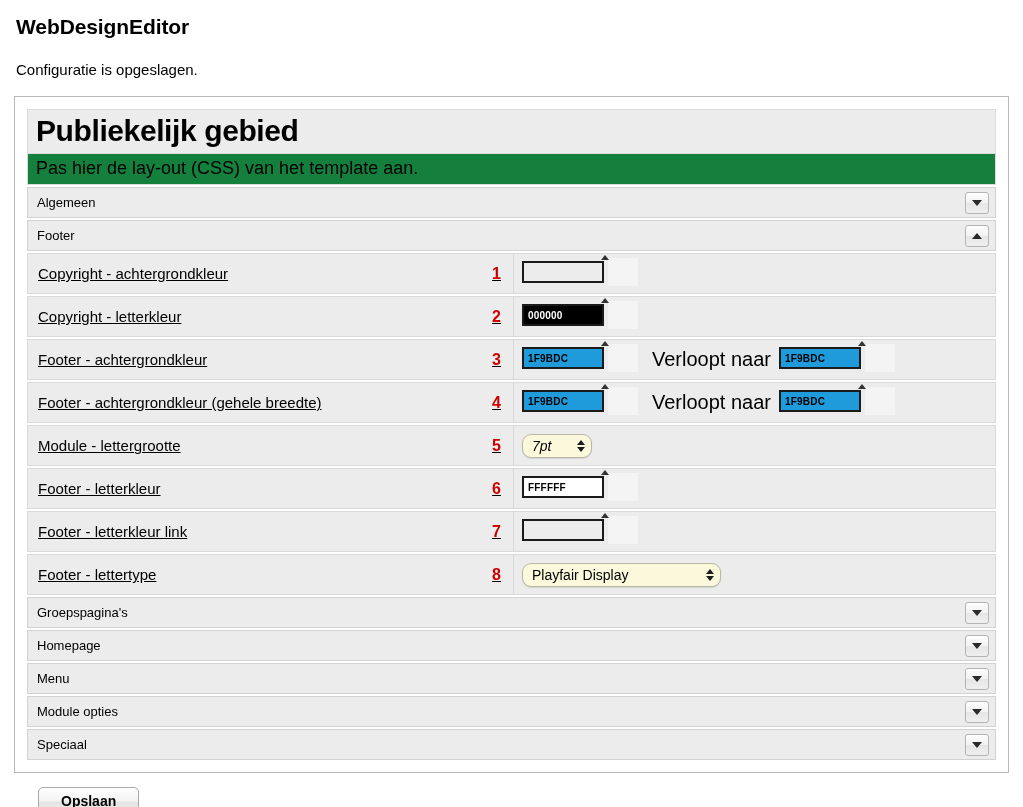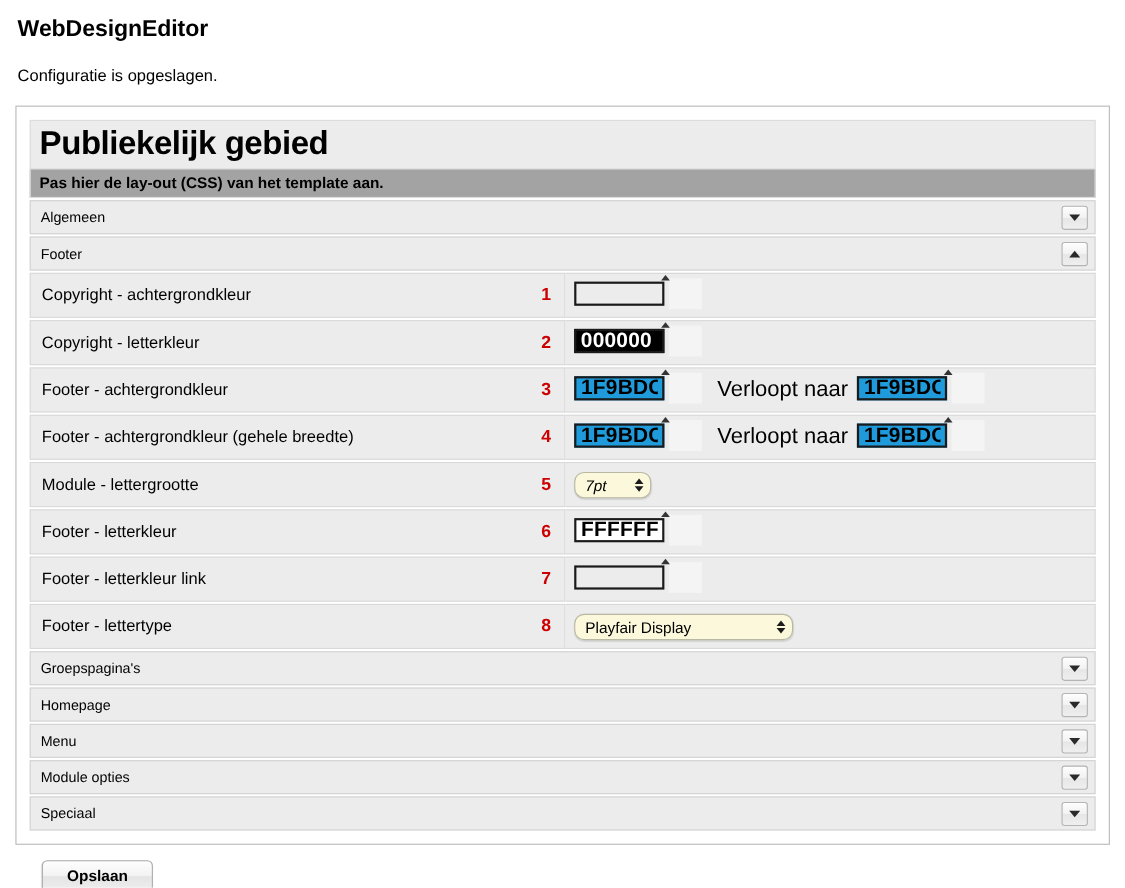--- a/index.html
+++ b/index.html
@@ -47,26 +47,25 @@
     background: #ececec;
     border: 1px solid #dcdcdc;
     font-size: 30px;
     font-weight: bold;
     padding: 4px 8px 6px 8px;
     line-height: 1.1;
     letter-spacing: -0.4px;
   }
 
   .panel-subtitle {
-    background: #a3a3a3;
+    background: #15803d;
     border: 1px solid #dcdcdc;
     border-top: none;
-    font-size: 14px;
+    font-size: 18px;
     padding: 4px 8px 5px 8px;
-    font-weight: bold;
   }
 
   
   .section-head {
     background: #ececec;
     border: 1px solid #d2d2d2;
     margin-top: 2px;
     height: 31px;
     display: flex;
     align-items: center;
@@ -118,20 +117,21 @@
     background: #ececec;
     border: 1px solid #d9d9d9;
     width: 487px;
     flex: 0 0 487px;
     box-sizing: border-box;
     display: flex;
     align-items: center;
     justify-content: space-between;
     padding: 0 12px 0 10px;
     font-size: 15px;
+    text-decoration: underline;
   }
   .field-num {
     color: #cc0000;
     font-weight: bold;
     font-size: 16px;
   }
 
   .field-control {
     background: #ececec;
     border: 1px solid #d9d9d9;
@@ -149,21 +149,21 @@
     display: inline-flex;
     align-items: flex-start;
     position: relative;
   }
   .color-input {
     width: 82px;
     height: 22px;
     border: 2px solid #1a1a1a;
     box-sizing: border-box;
     font-family: "Liberation Sans", sans-serif;
-    font-size: 19px;
+    font-size: 10px;
     font-weight: bold;
     padding: 0 4px;
     line-height: 18px;
     outline: none;
     letter-spacing: 0.2px;
   }
   .color-input.empty  { background: #ececec; color: #000; }
   .color-input.black  { background: #000000; color: #ffffff; }
   .color-input.blue   { background: #1F9BDC; color: #000000; }
   .color-input.white  { background: #ffffff; color: #000000; }

